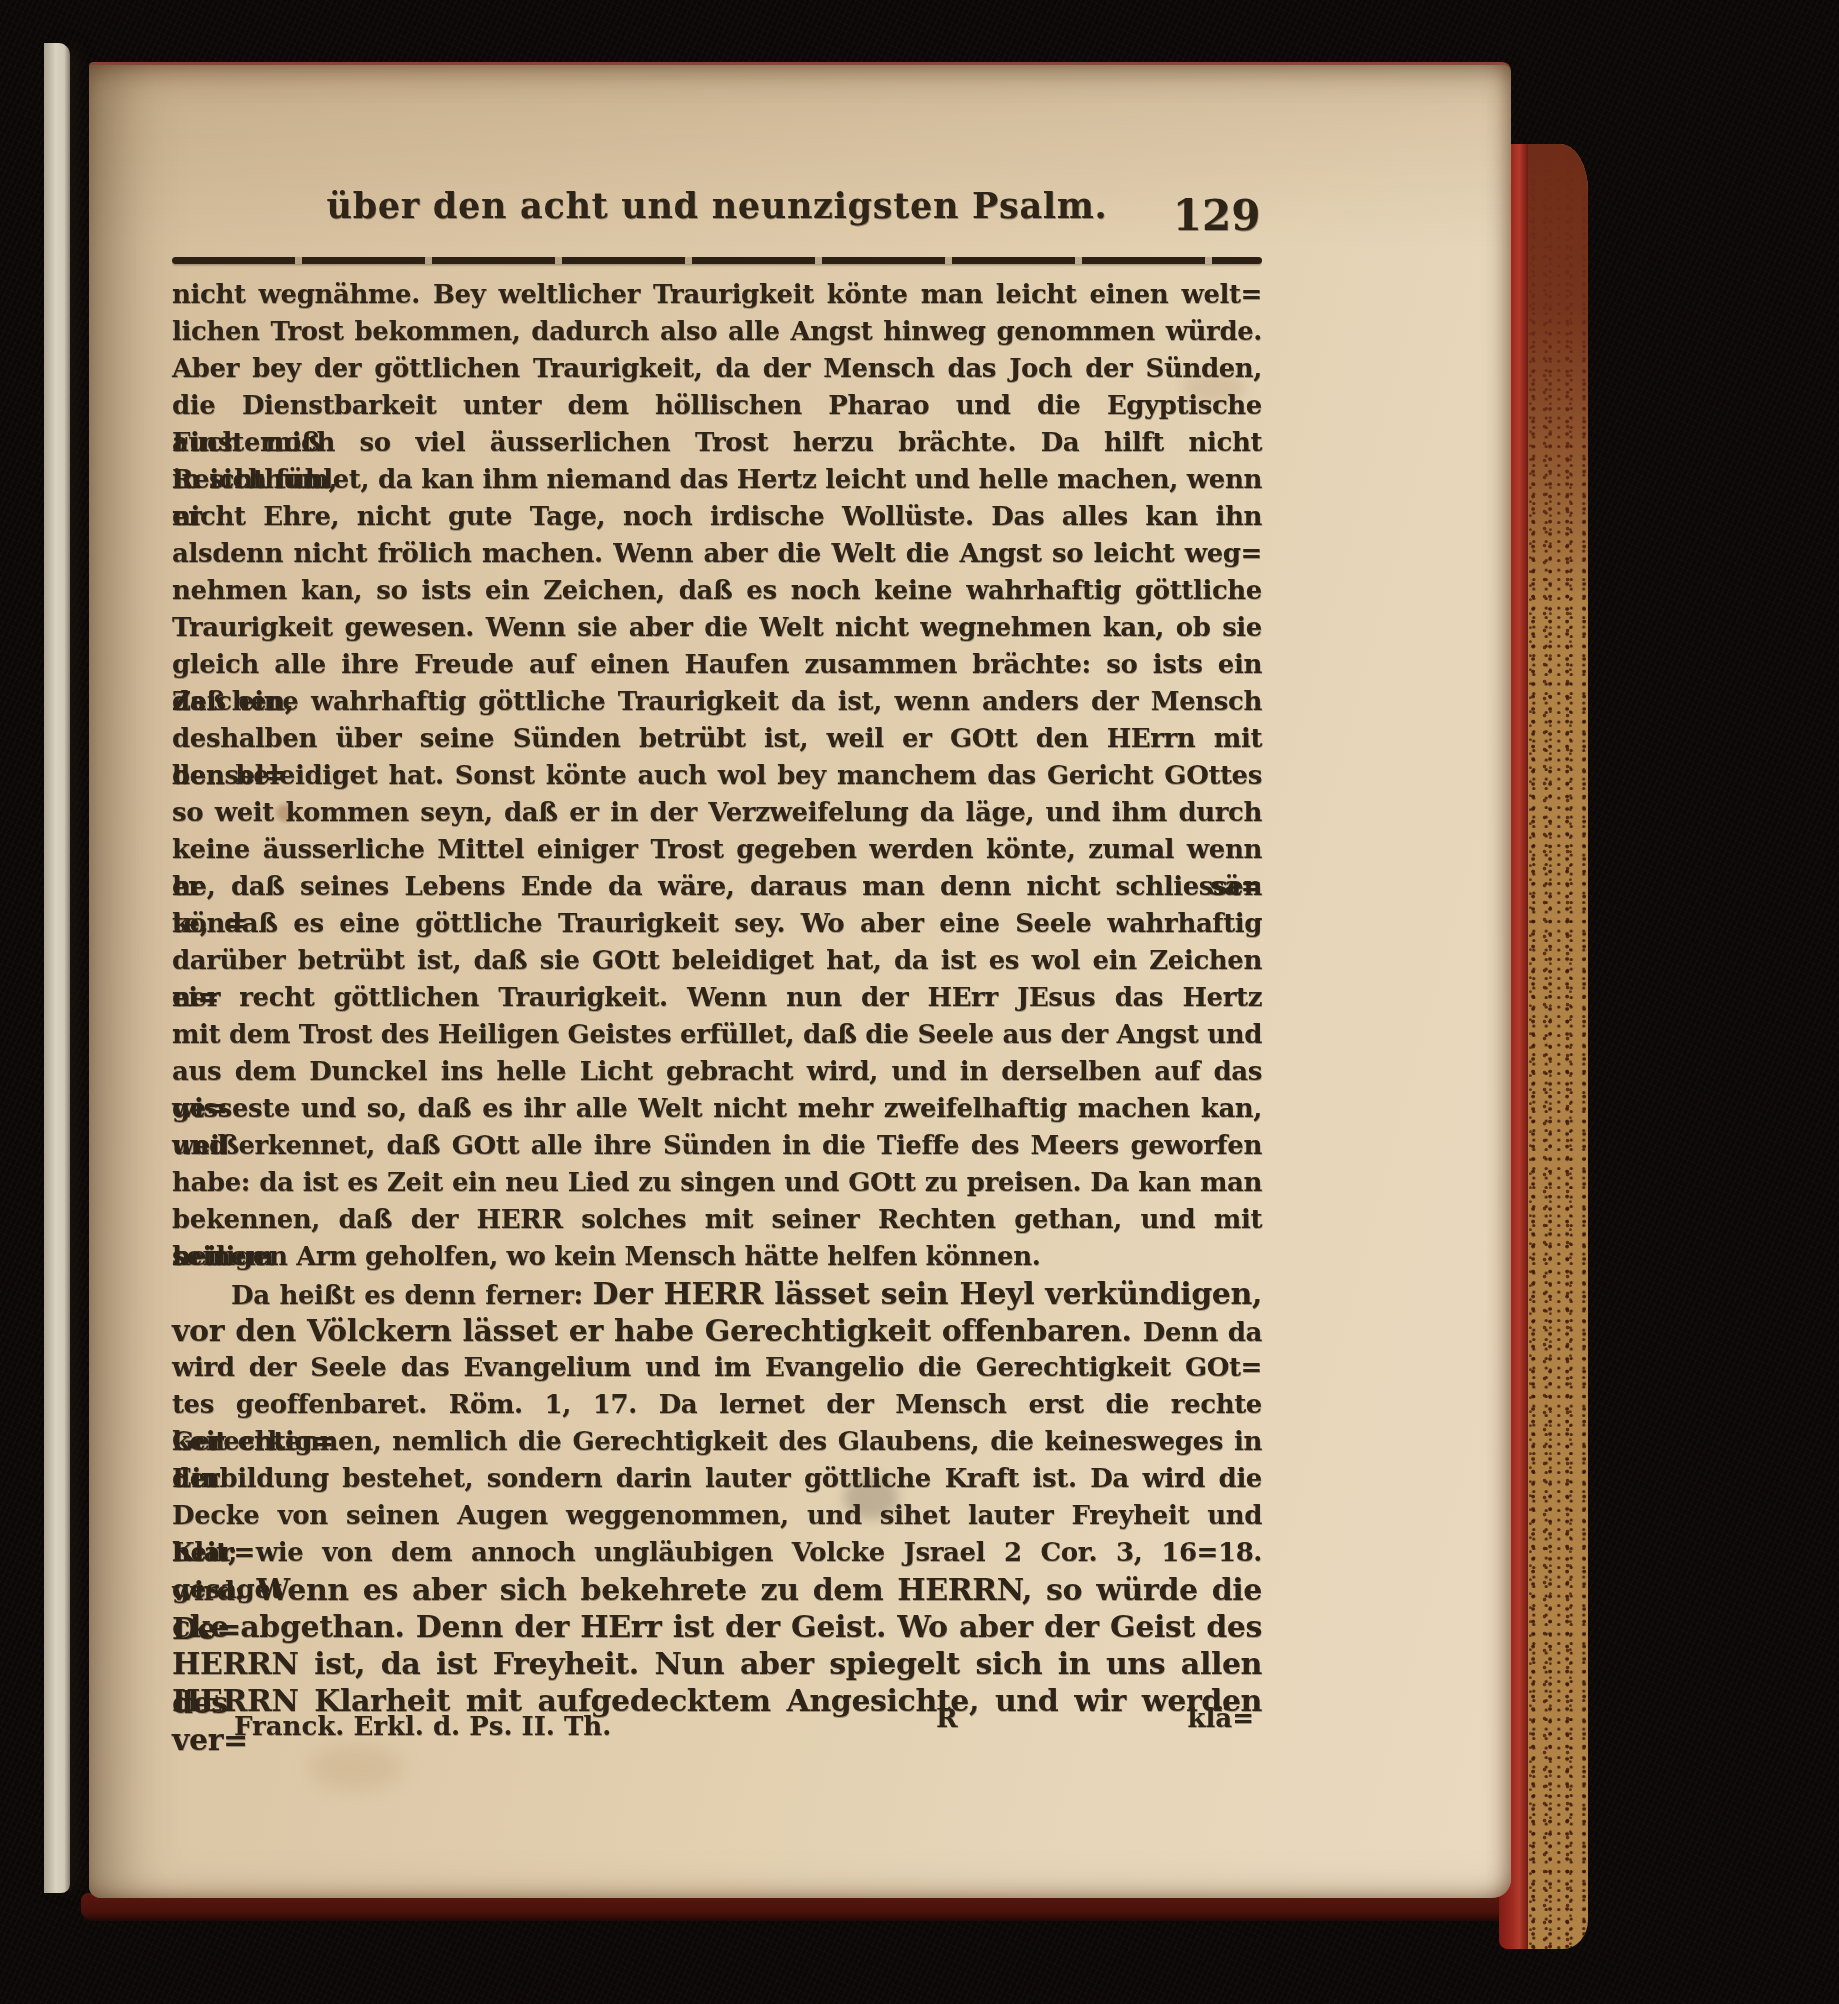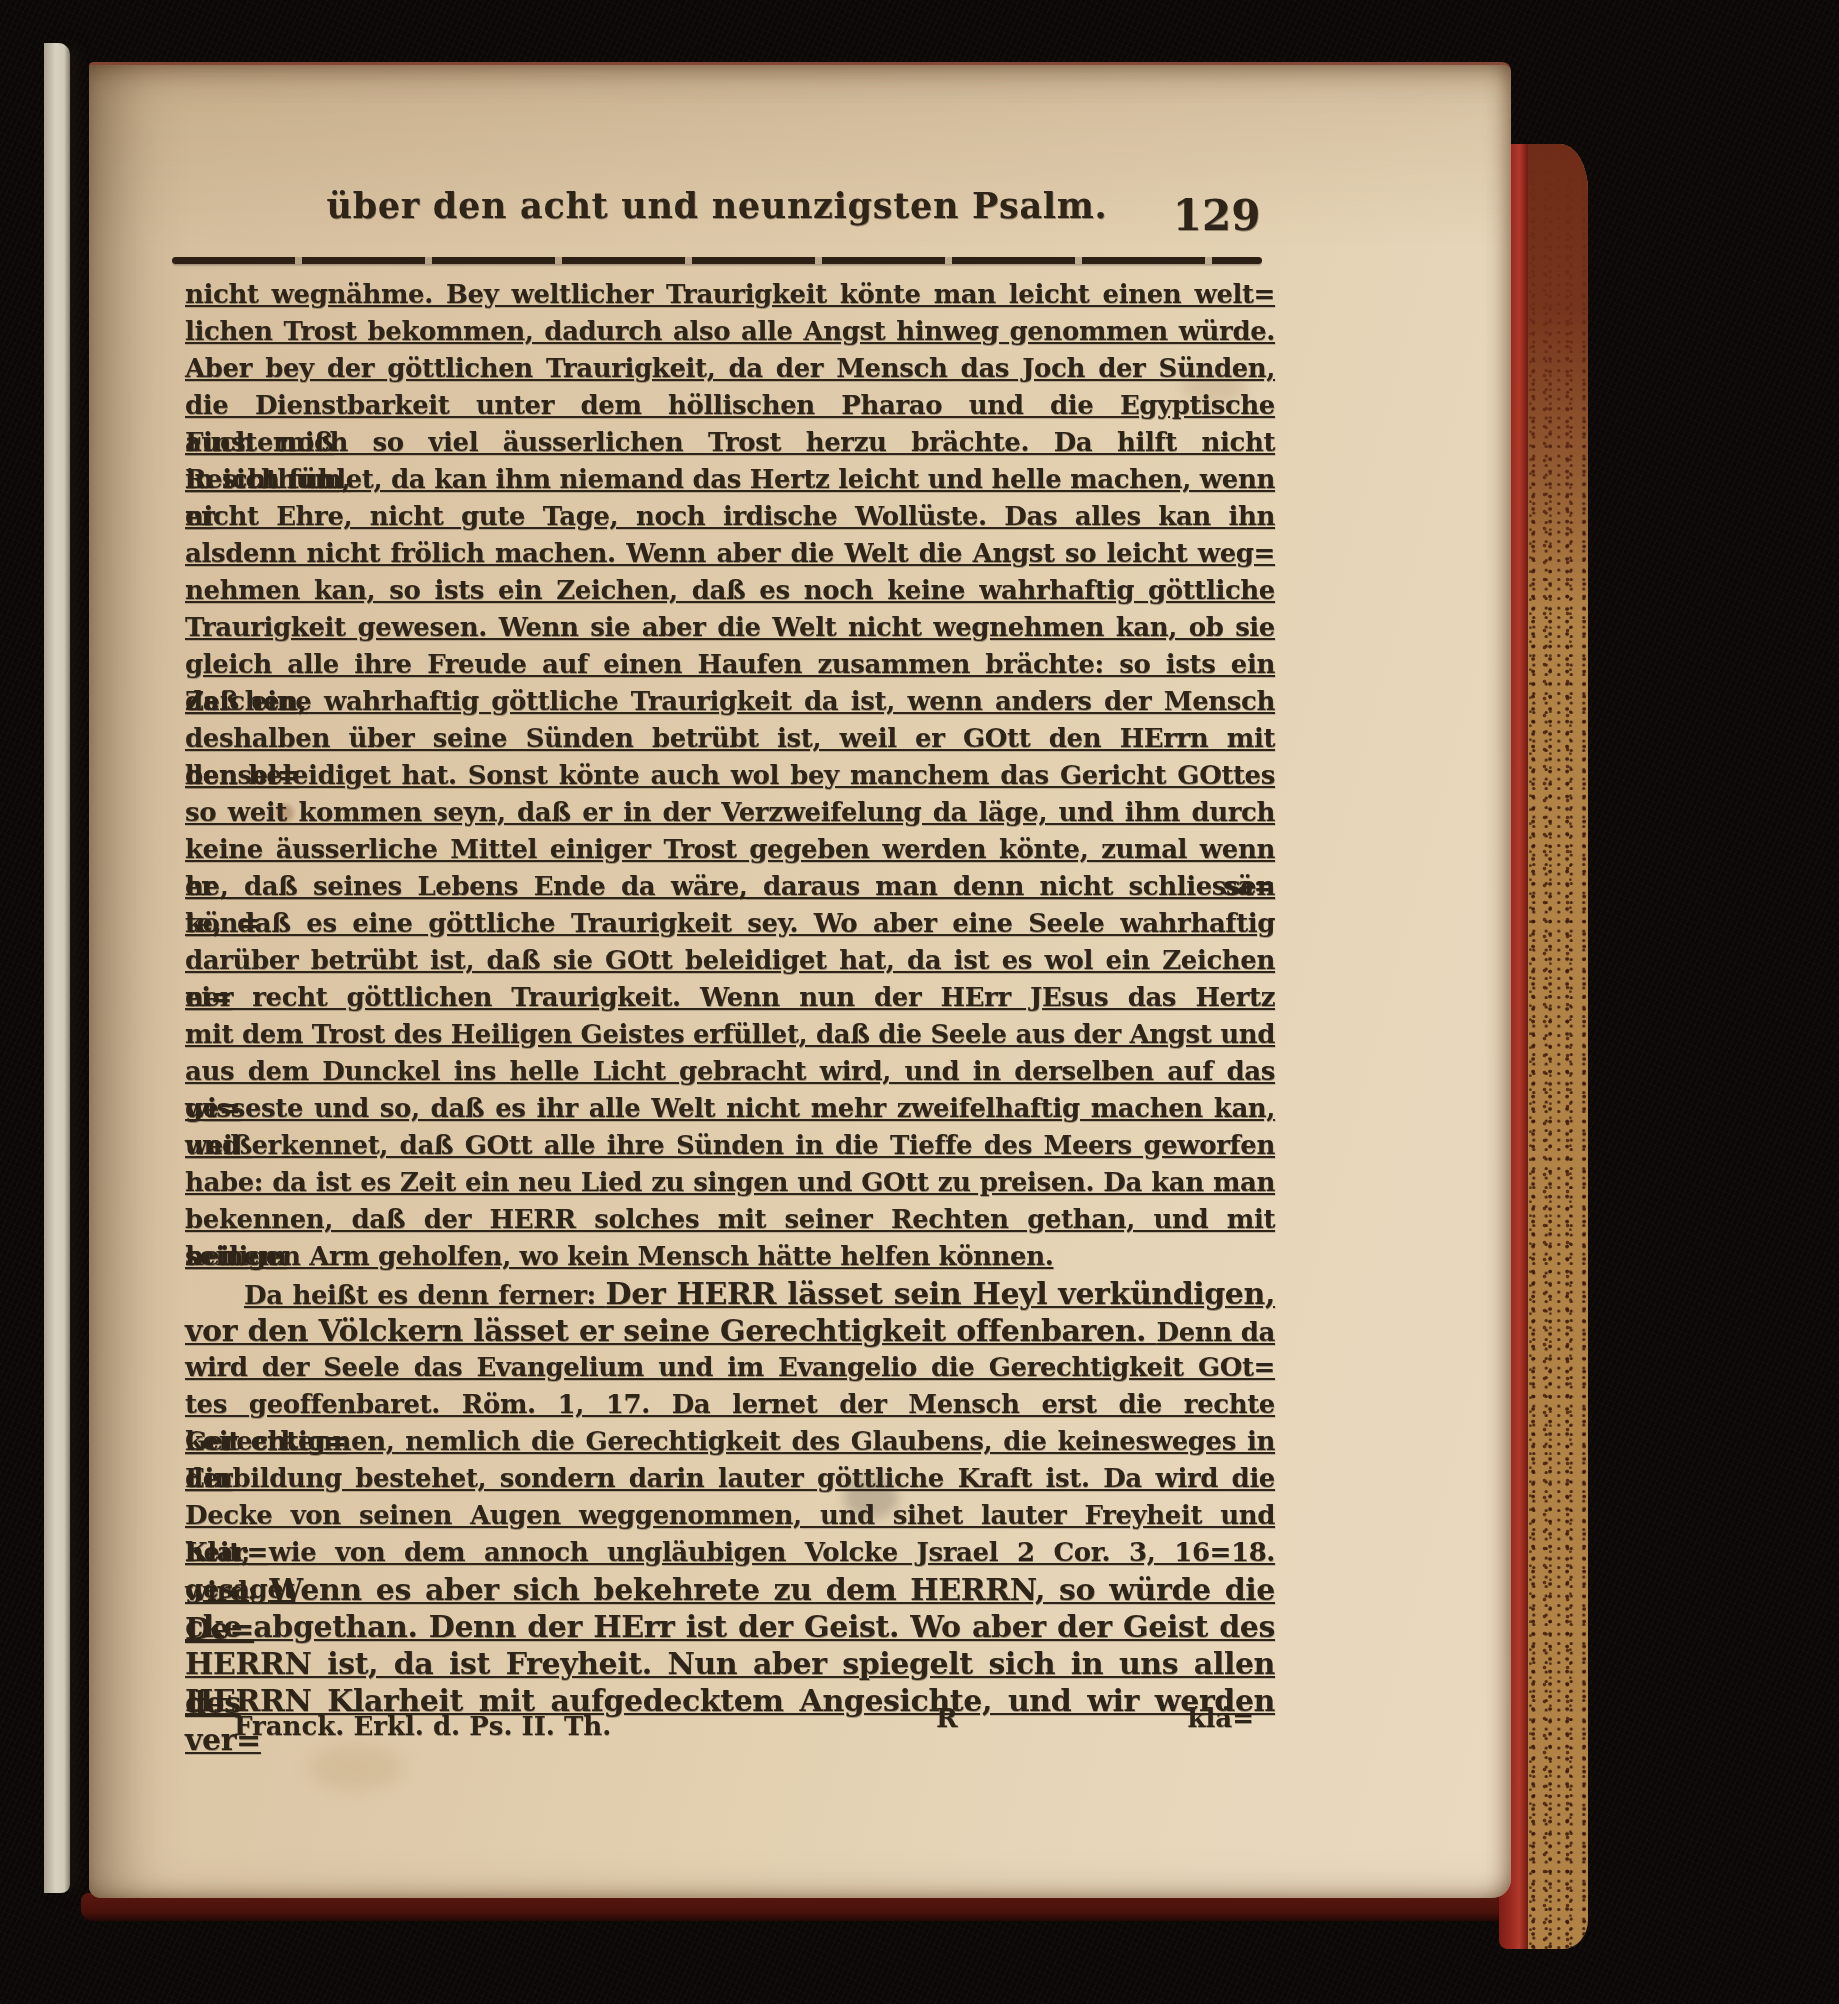--- a/index.html
+++ b/index.html
@@ -80,21 +80,21 @@
     position:absolute;top:126px;right:1.5px;
     font-size:42px;font-weight:700;
     text-shadow:0.6px 0.7px 0.5px rgba(40,28,16,.4);
   }
   .header-rule{
     position:absolute;top:192px;left:0;width:100%;height:6.6px;border-radius:3.7px;
     background:repeating-linear-gradient(90deg,#2b2013 0 123px, rgba(43,32,19,.2) 123px 130px);
     box-shadow:0 2.2px 1.5px -0.7px rgba(43,32,19,.3);
   }
 
-  .body-text{position:absolute;top:211px;left:13px;width:100%;text-decoration:underline;}
+  .body-text{position:absolute;top:211px;left:0;width:100%;}
   .line{
     box-sizing:border-box;width:100%;height:37px;line-height:37px;
     font-size:26px;font-weight:700;letter-spacing:-0.4px;
     text-shadow:0.4px 0.6px 0.4px rgba(40,28,16,.35);
     white-space:normal;
   }
   .line.j{text-align:justify;text-align-last:justify;}
   .line.ind{padding-left:59px;}
   .seg-big{font-size:30px;}
 
@@ -156,21 +156,21 @@
           <div class="line j"><span class="seg">darüber betrübt ist, daß sie GOtt beleidiget hat, da ist es wol ein Zeichen ei=</span></div>
           <div class="line j"><span class="seg">ner recht göttlichen Traurigkeit.  Wenn nun der HErr JEsus das Hertz</span></div>
           <div class="line j"><span class="seg">mit dem Trost des Heiligen Geistes erfüllet, daß die Seele aus der Angst und</span></div>
           <div class="line j"><span class="seg">aus dem Dunckel ins helle Licht gebracht wird, und in derselben auf das ge=</span></div>
           <div class="line j"><span class="seg">wisseste und so, daß es ihr alle Welt nicht mehr zweifelhaftig machen kan, weiß</span></div>
           <div class="line j"><span class="seg">und erkennet, daß GOtt alle ihre Sünden in die Tieffe des Meers geworfen</span></div>
           <div class="line j"><span class="seg">habe: da ist es Zeit ein neu Lied zu singen und GOtt zu preisen.  Da kan man</span></div>
           <div class="line j"><span class="seg">bekennen, daß der HERR solches mit seiner Rechten gethan, und mit seinem</span></div>
           <div class="line"><span class="seg">heiligen Arm geholfen, wo kein Mensch hätte helfen können.</span></div>
           <div class="line j ind"><span class="seg">Da heißt es denn ferner: </span><span class="seg-big">Der HERR lässet sein Heyl verkündigen,</span></div>
-          <div class="line j"><span class="seg-big">vor den Völckern lässet er seine Gerechtigkeit offenbaren.  </span><span class="seg">Denn da</span></div>
+          <div class="line j"><span class="seg-big">vor den Völckern lässet er habe Gerechtigkeit offenbaren.  </span><span class="seg">Denn da</span></div>
           <div class="line j"><span class="seg">wird der Seele das Evangelium und im Evangelio die Gerechtigkeit GOt=</span></div>
           <div class="line j"><span class="seg">tes geoffenbaret. Röm. 1, 17.  Da lernet der Mensch erst die rechte Gerechtig=</span></div>
           <div class="line j"><span class="seg">keit erkennen, nemlich die Gerechtigkeit des Glaubens, die keinesweges in der</span></div>
           <div class="line j"><span class="seg">Einbildung bestehet, sondern darin lauter göttliche Kraft ist.  Da wird die</span></div>
           <div class="line j"><span class="seg">Decke von seinen Augen weggenommen, und sihet lauter Freyheit und Klar=</span></div>
           <div class="line j"><span class="seg">heit; wie von dem annoch ungläubigen Volcke Jsrael 2 Cor. 3, 16=18. gesaget</span></div>
           <div class="line j"><span class="seg">wird: </span><span class="seg-big">Wenn es aber sich bekehrete zu dem HERRN, so würde die De=</span></div>
           <div class="line j"><span class="seg-big">cke abgethan.  Denn der HErr ist der Geist.  Wo aber der Geist des</span></div>
           <div class="line j"><span class="seg-big">HERRN ist, da ist Freyheit.  Nun aber spiegelt sich in uns allen des</span></div>
           <div class="line j"><span class="seg-big">HERRN Klarheit mit aufgedecktem Angesichte, und wir werden ver=</span></div>

